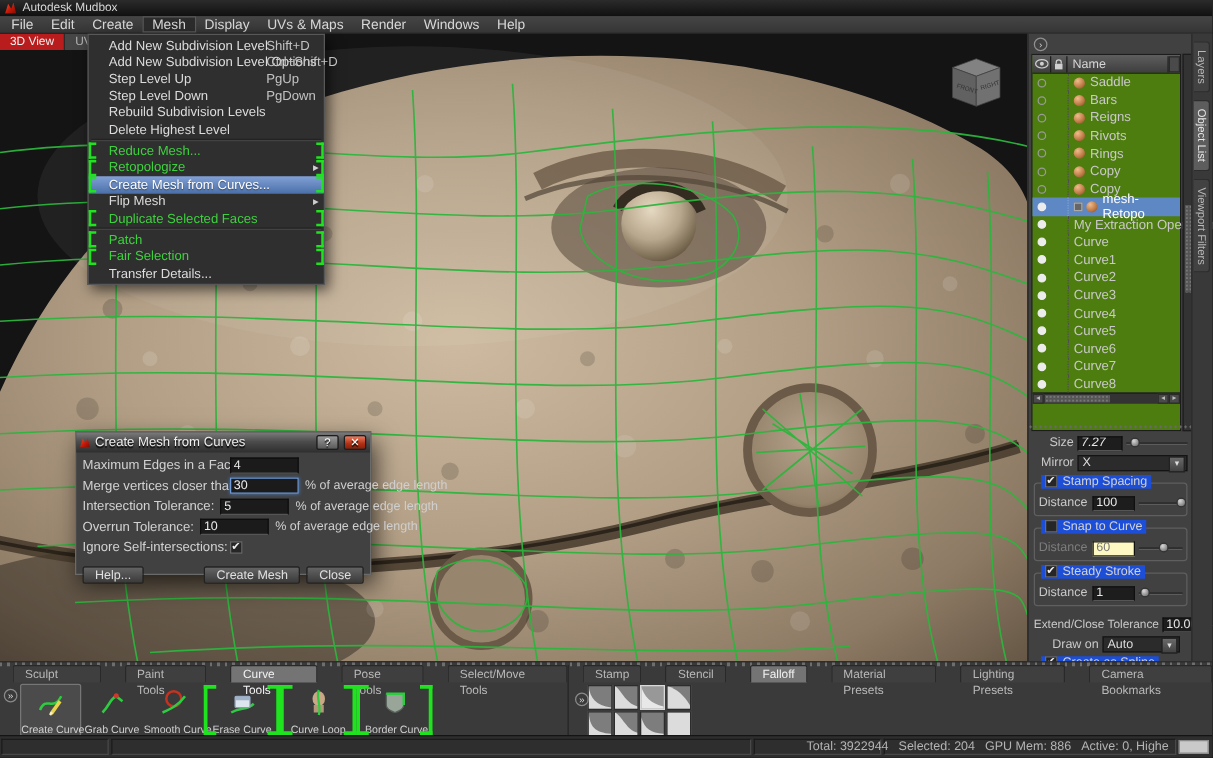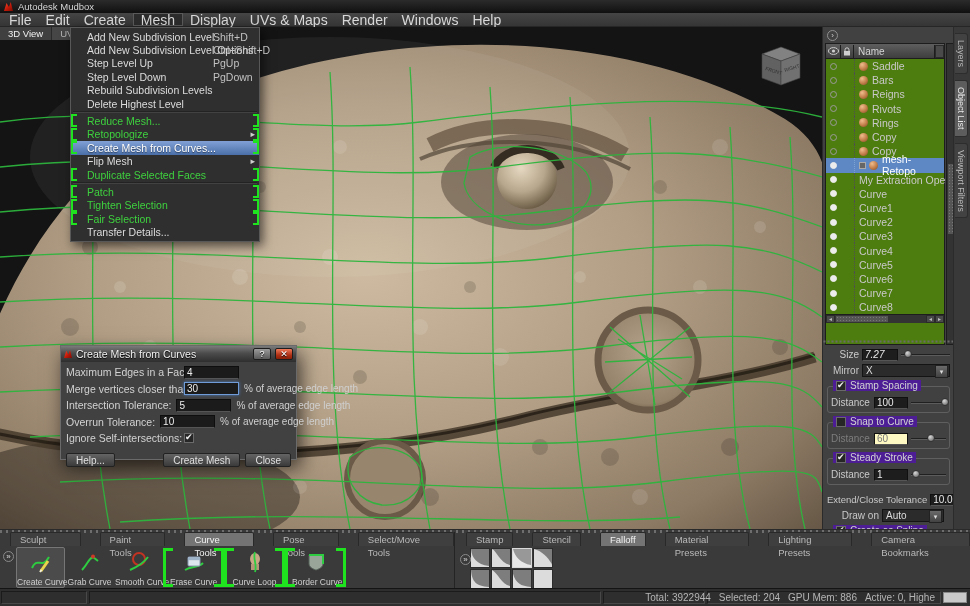--- a/index.html
+++ b/index.html
@@ -7,28 +7,28 @@
   .app{position:relative;width:970px;height:606px;background:#3d3d3d;overflow:hidden;
        font-family:"Liberation Sans",sans-serif;font-size:11px;color:#ccc;-webkit-user-select:none}
   
   .titlebar{position:absolute;left:0;top:0;width:970px;height:13px;background:linear-gradient(#2b2b2b,#101010);
             display:flex;align-items:center;padding-left:4px;gap:5px}
   .mblogo{width:9px;height:9px;background:linear-gradient(135deg,#ff5030 0%,#c01808 55%,#7a0d04 100%);
           clip-path:polygon(0 100%,28% 10%,55% 55%,75% 0,100% 100%);}
   .titletext{font-size:9.5px;color:#d6d6d6}
   .menubar{position:absolute;left:0;top:13px;width:970px;height:14px;background:linear-gradient(#454545,#353535);
            border-bottom:1px solid #262626;display:flex;align-items:stretch;padding-left:2px}
-  .mitem{padding:0 7px;line-height:14px;font-size:14px;color:#d8d8d8;cursor:default}
+  .mitem{padding:0 7px;line-height:14px;font-size:11px;color:#d8d8d8;cursor:default}
   .mitem.active{background:#2c2c2c;border:1px solid #5a5a5a;line-height:12px}
   
   .viewport{position:absolute;left:0;top:27px;width:822px;height:502px;background:#161616;overflow:hidden}
   .vtabs{position:absolute;left:0;top:0;z-index:5;display:flex}
   .vtab{height:13px;line-height:13px;padding:0 8px;font-size:9.5px;background:#464646;color:#b5b5b5;
         border-right:1px solid #2a2a2a}
-  .vtab.active{background:#404040;color:#f0f0f0}
+  .vtab.active{background:#b91c1c;color:#f0f0f0}
   .gizmo{position:absolute;right:14px;top:16px;z-index:4;opacity:.85}
   
   .dropdown{position:absolute;left:70px;top:27px;width:190px;z-index:40;background:#2f2f2f;
             border:1px solid #585858;box-shadow:3px 4px 10px rgba(0,0,0,.6);padding:2px 0}
   .dd-item{position:relative;height:13.4px;display:flex;align-items:center;padding-left:16px;font-size:10.5px;color:#dcdcdc}
   .dd-item .lbl{flex:1;white-space:nowrap}
   .dd-item .sc{position:absolute;left:142px;color:#c2c2c2}
   .dd-item.green{color:#3ed13e}
   .dd-item.hl{background:linear-gradient(#81a1d6,#4a6fa8);color:#fff;text-shadow:0 1px 1px rgba(0,0,0,.5)}
   .dd-sep{height:2px;border-top:1px solid #232323;border-bottom:1px solid #424242;margin:1px 2px}
@@ -75,21 +75,21 @@
           height:12px;font-size:10px;padding:0 2px;font-family:"Liberation Sans",sans-serif}
   .pselect{flex:1;height:13px;background:#2b2b2b;border:1px solid #141414;color:#ddd;display:flex;align-items:center;
            padding-left:3px;position:relative}
   .pselect::after{content:"▾";position:absolute;right:1px;top:0;width:11px;height:11px;background:linear-gradient(#6a6a6a,#424242);
            border:1px solid #222;font-size:7px;line-height:11px;text-align:center;color:#ddd}
   .slider{position:relative;flex:1;height:9px}
   .slider::before{content:"";position:absolute;left:0;right:0;top:4px;height:1px;background:#202020;border-bottom:1px solid #5c5c5c}
   .knob{position:absolute;top:0;width:8px;height:8px;border-radius:50%;
         background:radial-gradient(circle at 35% 30%,#d8d8d8,#8e8e8e 60%,#565656);border:1px solid #333}
   .group{position:relative;border:1px solid #5f5f5f;border-radius:3px;margin:9px 4px 0 4px;padding:8px 3px 3px 3px}
-  .gtitle{position:absolute;top:-7px;left:5px;background:#4c1d95;padding:0 3px;display:flex;align-items:center;gap:4px;color:#d2d2d2}
+  .gtitle{position:absolute;top:-7px;left:5px;background:#1d4ed8;padding:0 3px;display:flex;gap:4px;color:#d2d2d2}
   .cb{width:10px;height:10px;background:#262626;border:1px solid #6a6a6a;position:relative;flex:none}
   .cb.on::after{content:"✔";position:absolute;left:0;top:-2px;font-size:9px;color:#f0f0f0}
   .dis{color:#7d7d7d}
   .pinput.dis{color:#777;background:#fef9c3}
   .pscroll{position:absolute;right:2px;top:20px;bottom:6px;width:7px;
            background-image:radial-gradient(#666 30%,transparent 31%);background-size:3.5px 3.5px}
   
   .dialog{position:absolute;left:60px;top:345px;width:237px;height:115px;z-index:50;background:#414141;
           border:1px solid #6a6a6a;box-shadow:4px 8px 18px rgba(0,0,0,.65);font-size:10.5px}
   .dtitle{height:16px;background:linear-gradient(#7b7b7b 0%,#4c4c4c 45%,#2e2e2e 100%);display:flex;align-items:center;
@@ -535,25 +535,20 @@
         <span class="bkr"></span>
       </div>
     <div class="dd-sep"></div>
     <div class="dd-item green">
         <span class="bkl"></span>
         <span class="lbl">Patch</span>
         <span class="bkr"></span>
       </div>
     <div class="dd-item green">
         <span class="bkl"></span>
-        <span class="lbl">Tighten Selection</span>
-        <span class="bkr"></span>
-      </div>
-    <div class="dd-item green">
-        <span class="bkl"></span>
         <span class="lbl">Fair Selection</span>
         <span class="bkr"></span>
       </div>
     <div class="dd-item">
         <span class="lbl">Transfer Details...</span>
       </div>
   </div>
 
   <div class="dialog">
     <div class="dtitle">

